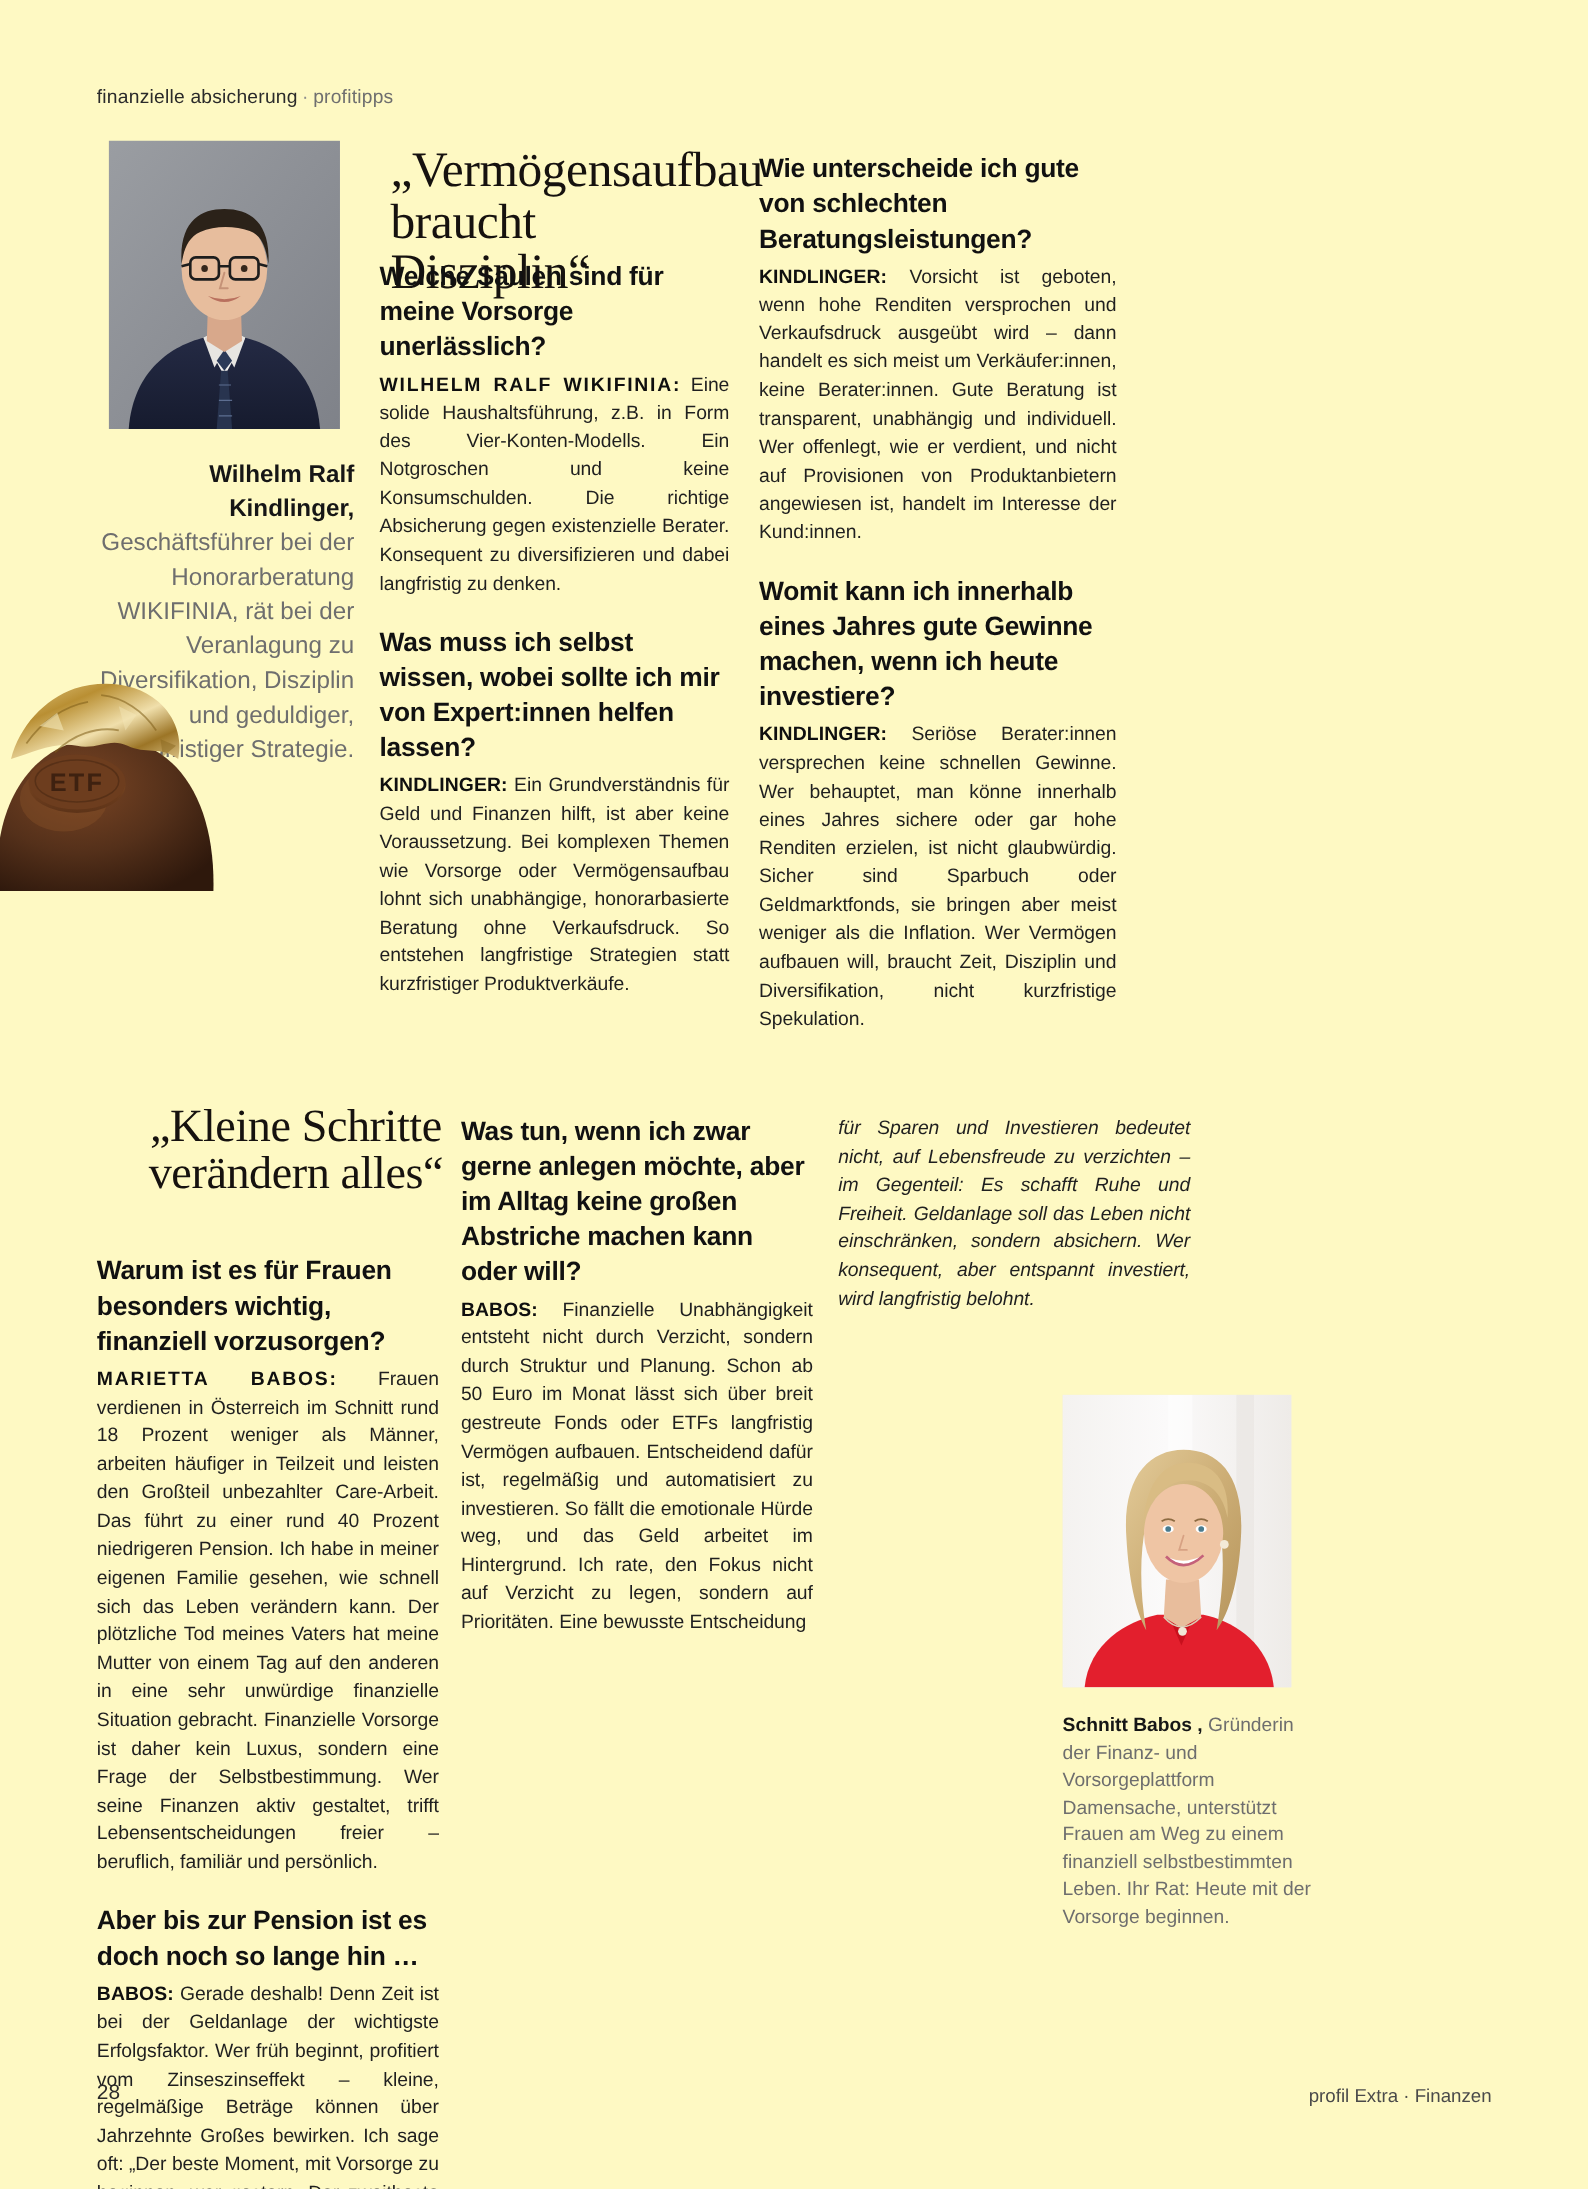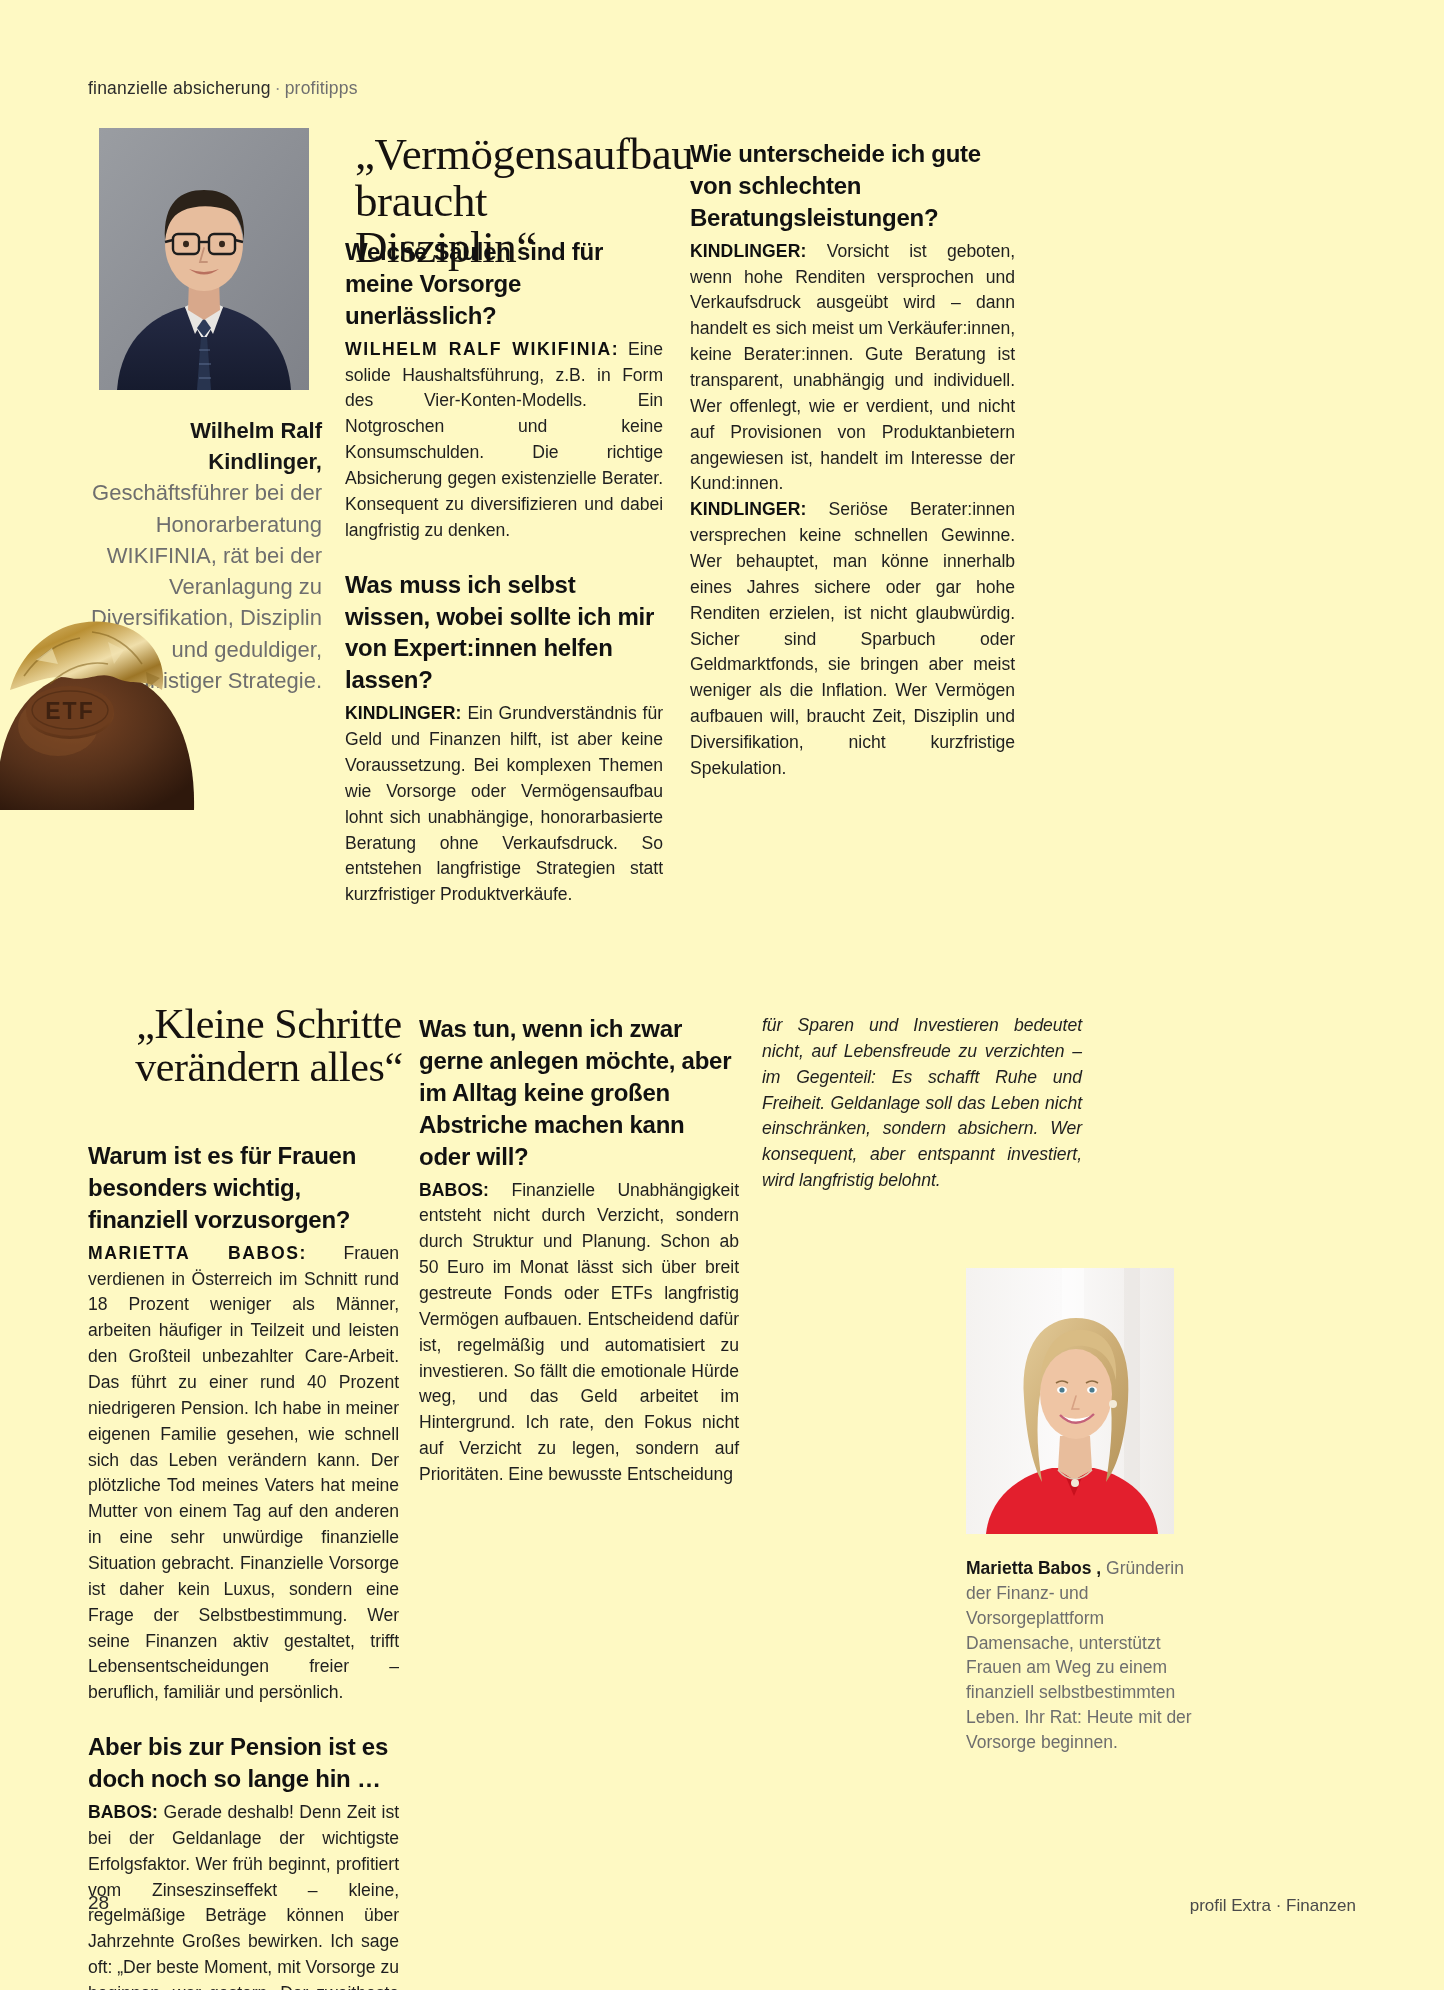--- a/index.html
+++ b/index.html
@@ -268,20 +268,21 @@
     <p class="para"><span class="speaker-spaced">WILHELM RALF WIKIFINIA:</span><span> Eine solide Haushaltsführung, z.B. in Form des Vier-Konten-Modells. Ein Notgroschen und keine Konsumschulden. Die richtige Absicherung gegen existenzielle Berater. Konsequent zu diversifizieren und dabei langfristig zu denken.</span></p>
 
     <h2 class="sub-q">Was muss ich selbst wissen, wobei sollte ich mir von Expert:innen helfen lassen?</h2>
     <p class="para"><span class="speaker">KINDLINGER:</span><span> Ein Grundverständnis für Geld und Finanzen hilft, ist aber keine Voraussetzung. Bei komplexen Themen wie Vorsorge oder Vermögensaufbau lohnt sich unabhängige, honorarbasierte Beratung ohne Verkaufsdruck. So entstehen langfristige Strategien statt kurzfristiger Produktverkäufe.</span></p>
   </div>
 
   <div class="a1-col-right">
     <h2 class="sub-q">Wie unterscheide ich gute von schlechten Beratungsleistungen?</h2>
     <p class="para"><span class="speaker">KINDLINGER:</span><span> Vorsicht ist geboten, wenn hohe Renditen versprochen und Verkaufsdruck ausgeübt wird – dann handelt es sich meist um Verkäufer:innen, keine Berater:innen. Gute Beratung ist transparent, unabhängig und individuell. Wer offenlegt, wie er verdient, und nicht auf Provisionen von Produktanbietern angewiesen ist, handelt im Interesse der Kund:innen.</span></p>
 
+    <h2 class="sub-q">Womit kann ich innerhalb eines Jahres gute Gewinne machen, wenn ich heute investiere?</h2>
     <p class="para"><span class="speaker">KINDLINGER:</span><span> Seriöse Berater:innen versprechen keine schnellen Gewinne. Wer behauptet, man könne innerhalb eines Jahres sichere oder gar hohe Renditen erzielen, ist nicht glaubwürdig. Sicher sind Sparbuch oder Geldmarktfonds, sie bringen aber meist weniger als die Inflation. Wer Vermögen aufbauen will, braucht Zeit, Disziplin und Diversifikation, nicht kurzfristige Spekulation.</span></p>
   </div>
 
   <div class="etf-choco">
     <svg viewBox="0 0 205 212">
       <defs>
         <radialGradient id="choco" cx="38%" cy="32%" r="78%">
           <stop offset="0%" stop-color="#7a4524"></stop>
           <stop offset="55%" stop-color="#54301a"></stop>
           <stop offset="100%" stop-color="#2e180c"></stop>
@@ -380,19 +381,19 @@
       <path d="M96 148 Q110 160 126 147 Q110 154 96 148 Z" fill="#ffffff"></path>
       <path d="M94 147 Q110 163 128 146" fill="none" stroke="#c4617a" stroke-width="2.4"></path>
 
       <circle cx="147" cy="136" r="4" fill="#f3ead8"></circle>
 
       <path d="M110 128 L106 141 L113 141" fill="none" stroke="#d7a183" stroke-width="1.6" stroke-linecap="round"></path>
     </svg>
   </div>
 
   <div class="a2-caption">
-    <span class="cap-name">Marietta Babos ,</span><span> Gründerin der Finanz- und Vorsorgeplattform Damensache, unterstützt Frauen am Weg zu einem finanziell selbstbestimmten Leben. Ihr Rat: Heute mit der Vorsorge beginnen.</span>
+    <span class="cap-name">Schnitt Babos ,</span><span> Gründerin der Finanz- und Vorsorgeplattform Damensache, unterstützt Frauen am Weg zu einem finanziell selbstbestimmten Leben. Ihr Rat: Heute mit der Vorsorge beginnen.</span>
   </div>
 
   <div class="folio">28</div>
   <div class="footer-right">profil Extra · Finanzen</div>
 
 </div>
 
 </body></html>

